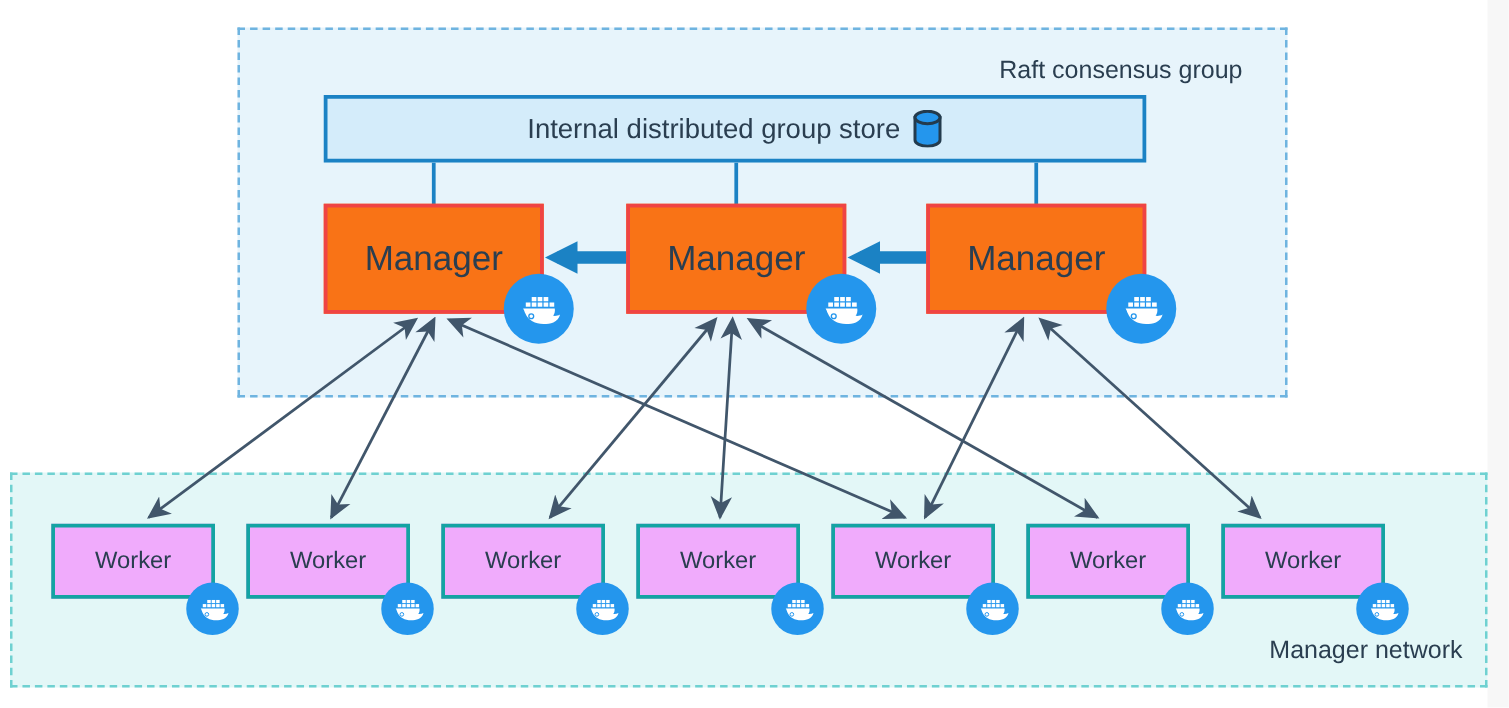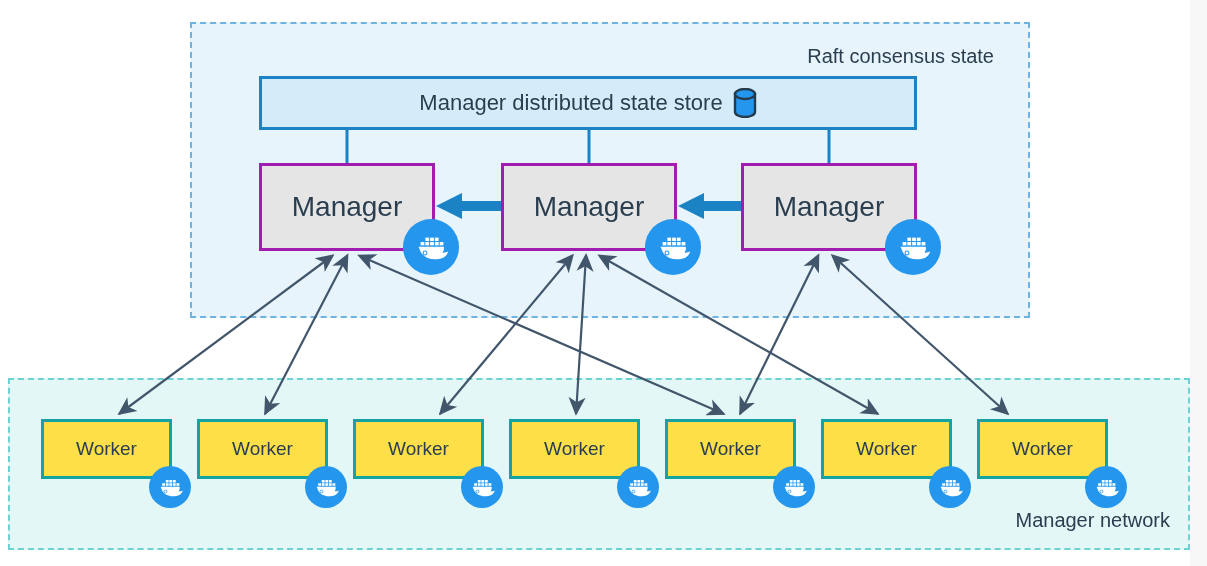--- a/index.html
+++ b/index.html
@@ -63,32 +63,32 @@
   .store {
     left: 259px; top: 76px;
     width: 658px; height: 54px;
     background: #d4ecfa;
     border: 3px solid #1b82c4;
     font-size: 22px;
     gap: 10px;
   }
   .manager {
     width: 176px; height: 88px;
-    background: #e5e5e5;
-    border: 3px solid #a21caf;
+    background: #f97316;
+    border: 3px solid #ef4444;
     font-size: 28px;
     top: 163px;
   }
   .m1 { left: 259px; }
   .m2 { left: 501px; }
   .m3 { left: 741px; }
 
   .worker {
     width: 131px; height: 60px;
-    background: #fde047;
+    background: #f0abfc;
     border: 3px solid #14a3a3;
     font-size: 19px;
     top: 419px;
   }
   .w1 { left: 41px; }
   .w2 { left: 197px; }
   .w3 { left: 353px; }
   .w4 { left: 509px; }
   .w5 { left: 665px; }
   .w6 { left: 821px; }
@@ -119,21 +119,21 @@
   }
 </style>
 </head>
 <body>
 
 <div id="canvas">
 
   <div class="right-strip"></div>
 
   <div class="region region-raft">
-    <div class="region-label label-raft">Raft consensus state</div>
+    <div class="region-label label-raft">Raft consensus group</div>
   </div>
 
   <div class="region region-gossip">
     <div class="region-label label-gossip">Manager network</div>
   </div>
 
   <svg id="wires" viewBox="0 0 1207 566" xmlns="http://www.w3.org/2000/svg">
     <defs>
       <marker id="thinHead" markerWidth="9" markerHeight="9" refX="7.6" refY="4.5" orient="auto" markerUnits="strokeWidth">
         <path d="M0,0.6 L8.4,4.5 L0,8.4 L2.3,4.5 Z" fill="#41566b"></path>
@@ -166,21 +166,21 @@
       <line x1="360" y1="256" x2="724" y2="414"></line>
       <line x1="572" y1="256" x2="440" y2="414"></line>
       <line x1="586" y1="256" x2="576" y2="414"></line>
       <line x1="600" y1="256" x2="878" y2="414"></line>
       <line x1="818" y1="256" x2="740" y2="414"></line>
       <line x1="833" y1="256" x2="1008" y2="414"></line>
     </g>
   </svg>
 
   <div class="node store">
-    <span>Manager distributed state store</span>
+    <span>Internal distributed group store</span>
     <span class="db-icon">
       <svg width="24" height="30" viewBox="0 0 24 30" xmlns="http://www.w3.org/2000/svg">
         <path d="M2,6 L2,24 A10,5 0 0 0 22,24 L22,6 Z" fill="#2496ed" stroke="#233b4d" stroke-width="2.4"></path>
         <ellipse cx="12" cy="6" rx="10" ry="5" fill="#2496ed" stroke="#233b4d" stroke-width="2.4"></ellipse>
       </svg>
     </span>
   </div>
 
   <div class="node manager m1">
     <span>Manager</span>

